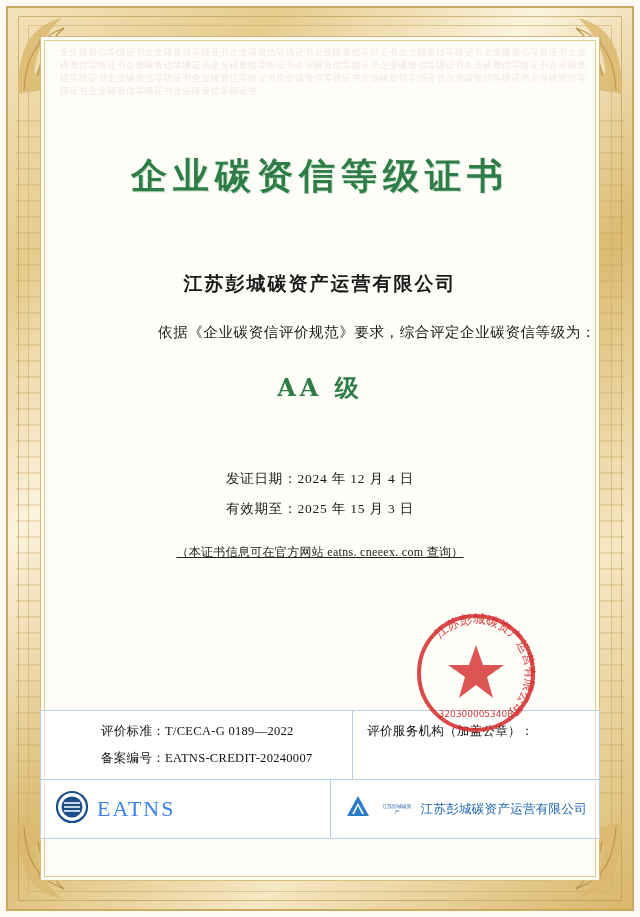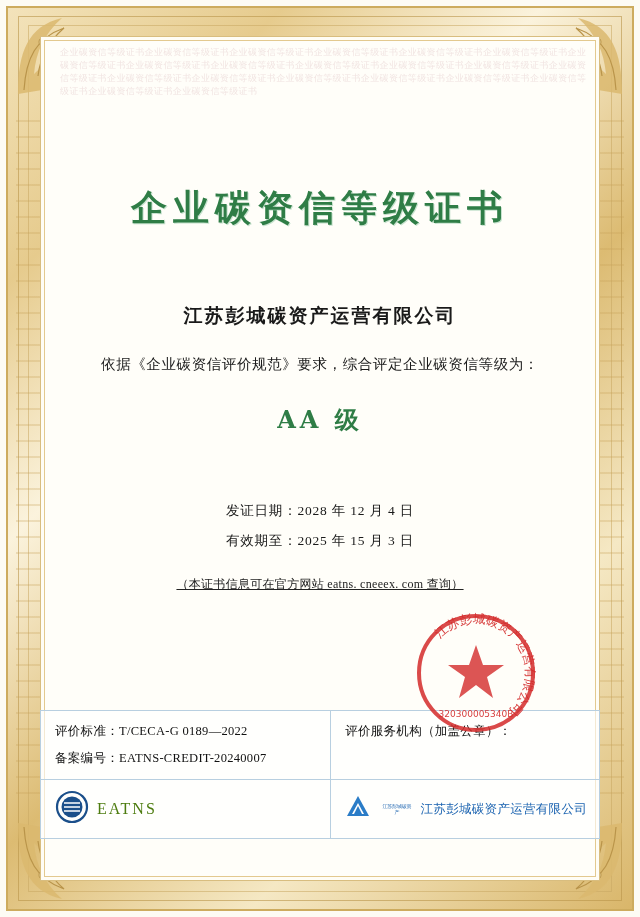--- a/index.html
+++ b/index.html
@@ -92,42 +92,42 @@
     opacity: .55;
     padding: 6px 16px;
     box-sizing: border-box;
     word-break: break-all;
     font-family: "Liberation Serif", serif;
   }
 
   
   .content {
     position: absolute;
-    left: 44px; top: 40px; right: 44px; bottom: 40px; margin-top: 32px;
+    left: 44px; top: 40px; right: 44px; bottom: 40px;
   }
   .title {
     text-align: center;
     margin-top: 112px;
     font-size: 36px;
     letter-spacing: 6px;
     font-weight: bold;
     color: #2f7d46;
     font-family: "DejaVu Sans", sans-serif;
     text-shadow: 1px 1px 0 #c8e3cf;
   }
   .company {
     text-align: center;
     margin-top: 70px;
     font-size: 19px;
     font-weight: bold;
     letter-spacing: 2px;
     color: #1a1a1a;
   }
   .statement {
-    text-align: center;
+    text-align: right;
     margin-top: 26px;
     font-size: 14.5px;
     letter-spacing: .6px;
     color: #1a1a1a;
   }
   .grade {
     text-align: center;
     margin-top: 30px;
     font-size: 24px;
     font-weight: bold;
@@ -159,20 +159,21 @@
     position: absolute;
     left: 40px;
     right: 40px;
     bottom: 78px;
     border: 1px solid #b8cfe0;
     border-collapse: collapse;
     background: rgba(255,255,255,.6);
   }
   .info-row {
     display: flex;
+    padding-left: 46px;
   }
   .info-left {
     flex: 1 1 52%;
     border-right: 1px solid #b8cfe0;
     padding: 12px 14px;
     box-sizing: border-box;
   }
   .info-right {
     flex: 1 1 48%;
     padding: 12px 14px;
@@ -207,23 +208,23 @@
   }
   .logo-right {
     flex: 1 1 48%;
     padding: 10px 12px;
     box-sizing: border-box;
     display: flex;
     align-items: center;
     gap: 8px;
   }
   .eatns-text {
-    font-size: 16px;
+    font-size: 22px;
     letter-spacing: 2px;
-    color: #4d7c0f;
+    color: #3b82f6;
     font-family: "Liberation Serif", serif;
   }
   .partner-text {
     font-size: 12.5px;
     color: #1b63b0;
     letter-spacing: .3px;
     white-space: nowrap;
   }
   .tri-logo-sub {
     font-size: 5px;
@@ -291,21 +292,21 @@
 
     <div class="title">企业碳资信等级证书</div>
 
     <div class="company">江苏彭城碳资产运营有限公司</div>
 
     <div class="statement">依据《企业碳资信评价规范》要求，综合评定企业碳资信等级为：</div>
 
     <div class="grade">AA 级</div>
 
     <div class="dates">
-      <div>发证日期：2028 年 12 月 4 日</div>
+      <div>发证日期：2024 年 12 月 4 日</div>
       <div>有效期至：2025 年 15 月 3 日</div>
     </div>
 
     <div class="note">（本证书信息可在官方网站 eatns. cneeex. com 查询）</div>
   </div>
 
   <div class="info-table">
     <div class="info-row">
       <div class="info-left">
         <div class="info-line">评价标准：T/CECA-G 0189—2022</div>

